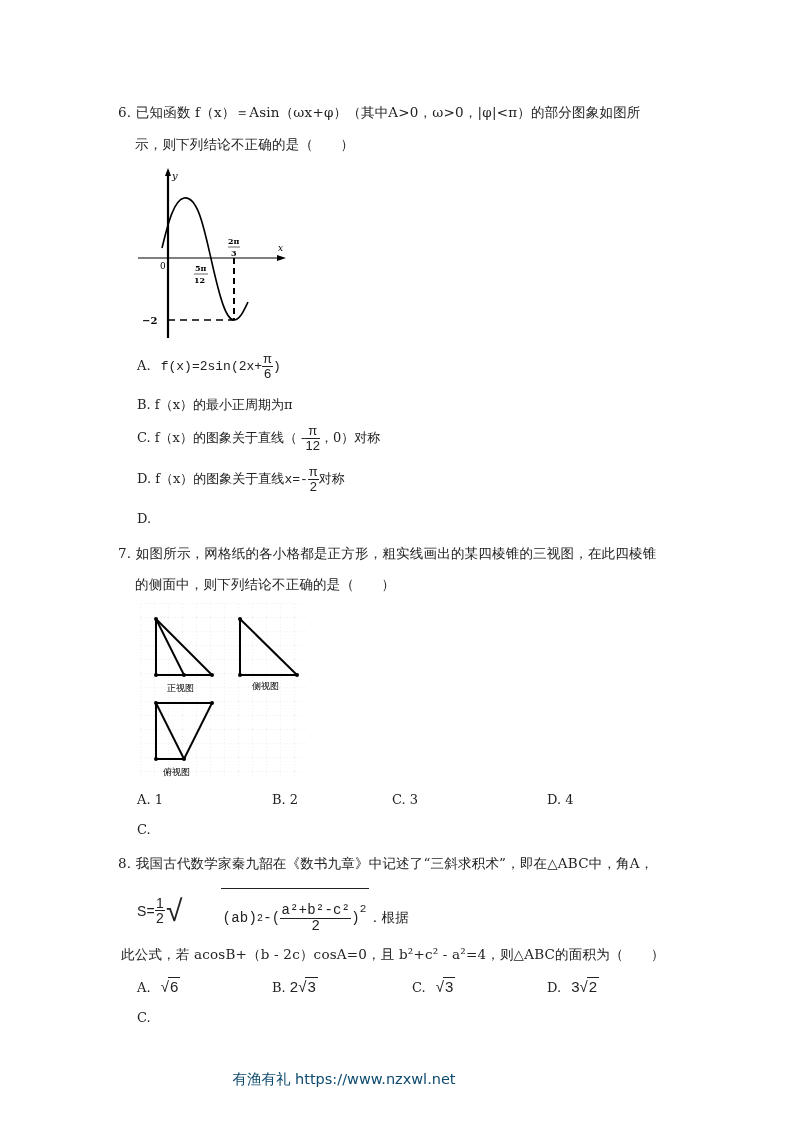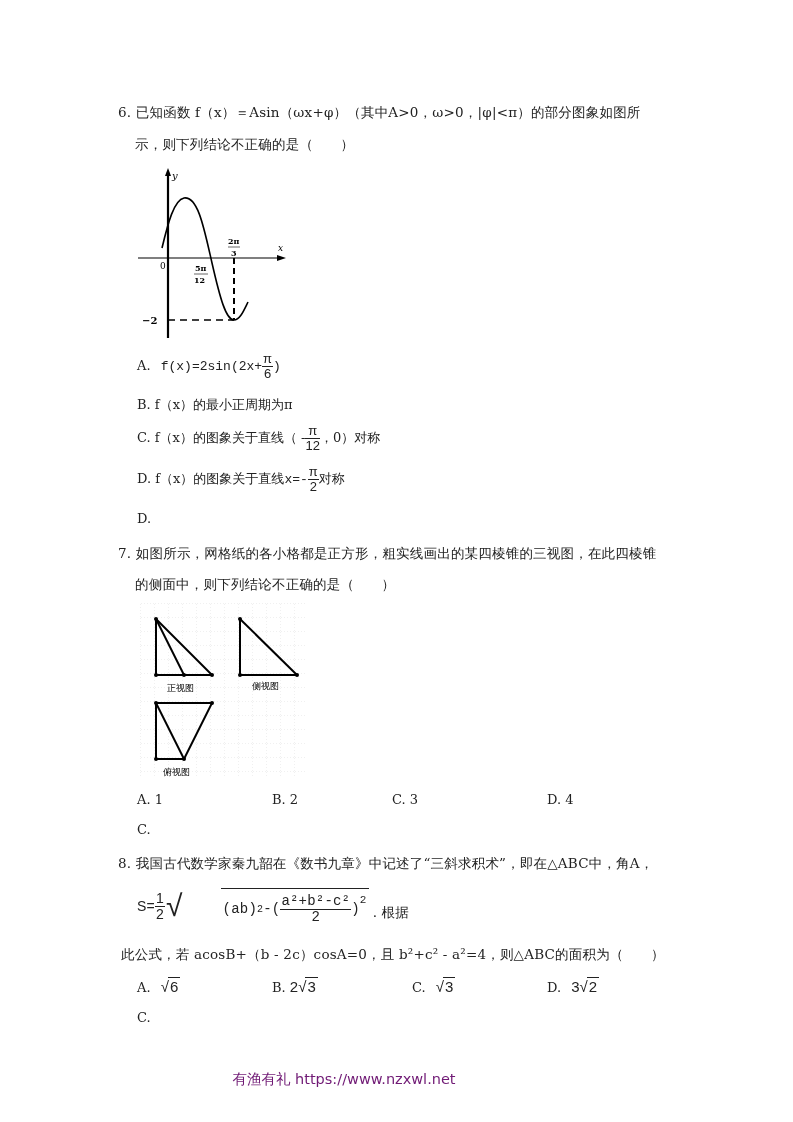--- a/index.html
+++ b/index.html
@@ -6,21 +6,21 @@
     body { width:793px; height:1122px; position:relative; overflow:hidden;
            font-family:"DejaVu Serif", serif; color:#222; font-size:13px; }
     .abs { position:absolute; white-space:nowrap; }
     .q { left:118px; font-size:13.5px; letter-spacing:0.2px; }
     .opt { font-size:13px; }
     .frac { display:inline-block; vertical-align:middle; text-align:center; line-height:1.05; font-family:"Liberation Sans", sans-serif; }
     .frac .n { display:block; border-bottom:1px solid #222; padding:0 1px; }
     .frac .d { display:block; }
     .mono { font-family:"Liberation Mono", monospace; }
     .sqrt { display:inline-block; border-top:1px solid #222; padding:0 2px; margin-left:-1px; }
-    .footer { left:0; width:688px; text-align:center; top:1070px; font-family:"DejaVu Sans", sans-serif; color:#701a75; font-size:14.5px; }
+    .footer { left:0; width:688px; text-align:center; top:1070px; font-family:"DejaVu Sans", sans-serif; color:#0c4a6e; font-size:14.5px; }
     svg text { font-family:"DejaVu Serif", serif; }
   </style>
 </head>
 <body>
 
 <div class="abs q" style="top:104px;">
   <span>6.</span>
   <span>已知函数 f（x）＝Asin（ωx+φ）（其中A&gt;0，ω&gt;0，|φ|&lt;π）的部分图象如图所</span>
 </div>
 <div class="abs q" style="top:136px; left:135px;">示，则下列结论不正确的是（　　）</div>
@@ -131,21 +131,21 @@
   <span>我国古代数学家秦九韶在《数书九章》中记述了“三斜求积术”，即在△ABC中，角A，</span>
 </div>
 <div class="abs q" style="top:888px; left:135px; display:flex; align-items:center;">
   <span style="display:inline-flex; align-items:center; font-family:'Liberation Sans',sans-serif; font-size:14px; margin-left:2px;">
     <span>S=</span>
     <span class="frac">
         <span class="n">1</span>
         <span class="d">2</span>
       </span>
     <span style="font-size:30px; line-height:30px; margin-left:1px;">√</span>
-    <span class="sqrt" style="display:inline-flex; align-items:center; padding-top:5px;margin-left:38px;">
+    <span class="sqrt" style="display:inline-flex; align-items:center; padding-top:14px;margin-left:38px;">
       <span class="mono">(ab)</span>
       <sup class="mono" style="font-size:10px;">2</sup>
       <span class="mono">-(</span>
       <span class="frac mono">
           <span class="n">a²+b²-c²</span>
           <span class="d">2</span>
         </span>
       <span class="mono">)</span>
       <sup class="mono" style="font-size:11px; align-self:flex-start;">2</sup>
     </span>

